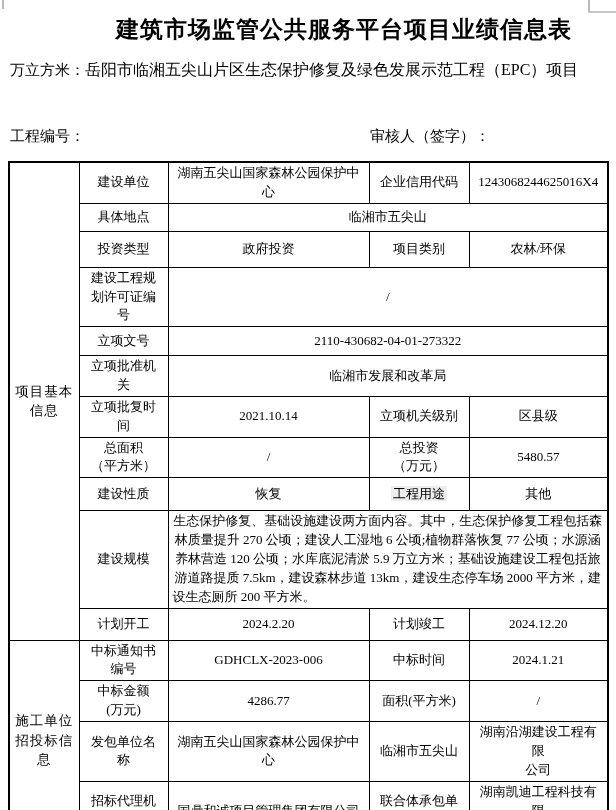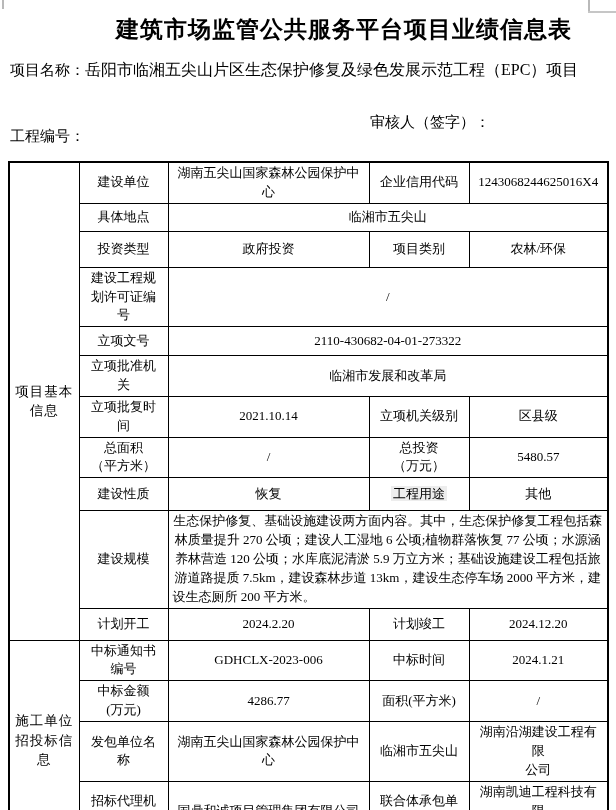--- a/index.html
+++ b/index.html
@@ -20,21 +20,21 @@
     position:absolute;left:0;top:14px;width:100%;
     text-align:center;
     font-family:"Liberation Sans","DejaVu Sans",sans-serif;
     font-weight:bold;font-size:23px;letter-spacing:1px;margin-left:36px;
   }
   .hdr-line{position:absolute;left:10px;font-size:15px;white-space:nowrap;}
   .hdr-project{top:60px;}
   .hdr-project .val{font-size:16px;}
   .hdr-dept{top:94px;}
   .hdr-code{top:127px;}
-  .hdr-reviewer{position:absolute;left:370px;top:113px;font-size:15px;white-space:nowrap;}
+  .hdr-reviewer{position:absolute;left:370px;top:127px;font-size:15px;white-space:nowrap;}
 
   table.info{
     position:absolute;left:8px;top:161px;
     width:599px;
     border-collapse:collapse;
     table-layout:fixed;
     border:2px solid #000;
     font-size:13px;
   }
   table.info td{
@@ -63,21 +63,21 @@
 <body>
 
 <div class="page">
 
   <div class="corner-tl"></div>
   <div class="corner-tr-v"></div>
   <div class="corner-tr-h"></div>
 
   <div class="doc-title">建筑市场监管公共服务平台项目业绩信息表</div>
 
-  <div class="hdr-line hdr-project"><span>项目名称：</span><span class="val">岳阳市临湘五尖山片区生态保护修复及绿色发展示范工程（EPC）项目</span></div>
+  <div class="hdr-line hdr-project"><span>万立方米：</span><span class="val">岳阳市临湘五尖山片区生态保护修复及绿色发展示范工程（EPC）项目</span></div>
 
 
   <div class="hdr-line hdr-code">工程编号：</div>
   <div class="hdr-reviewer">审核人（签字）：</div>
 
   <table class="info">
     <colgroup>
       <col style="width:70px">
         <col style="width:89px">
         <col style="width:201px">

